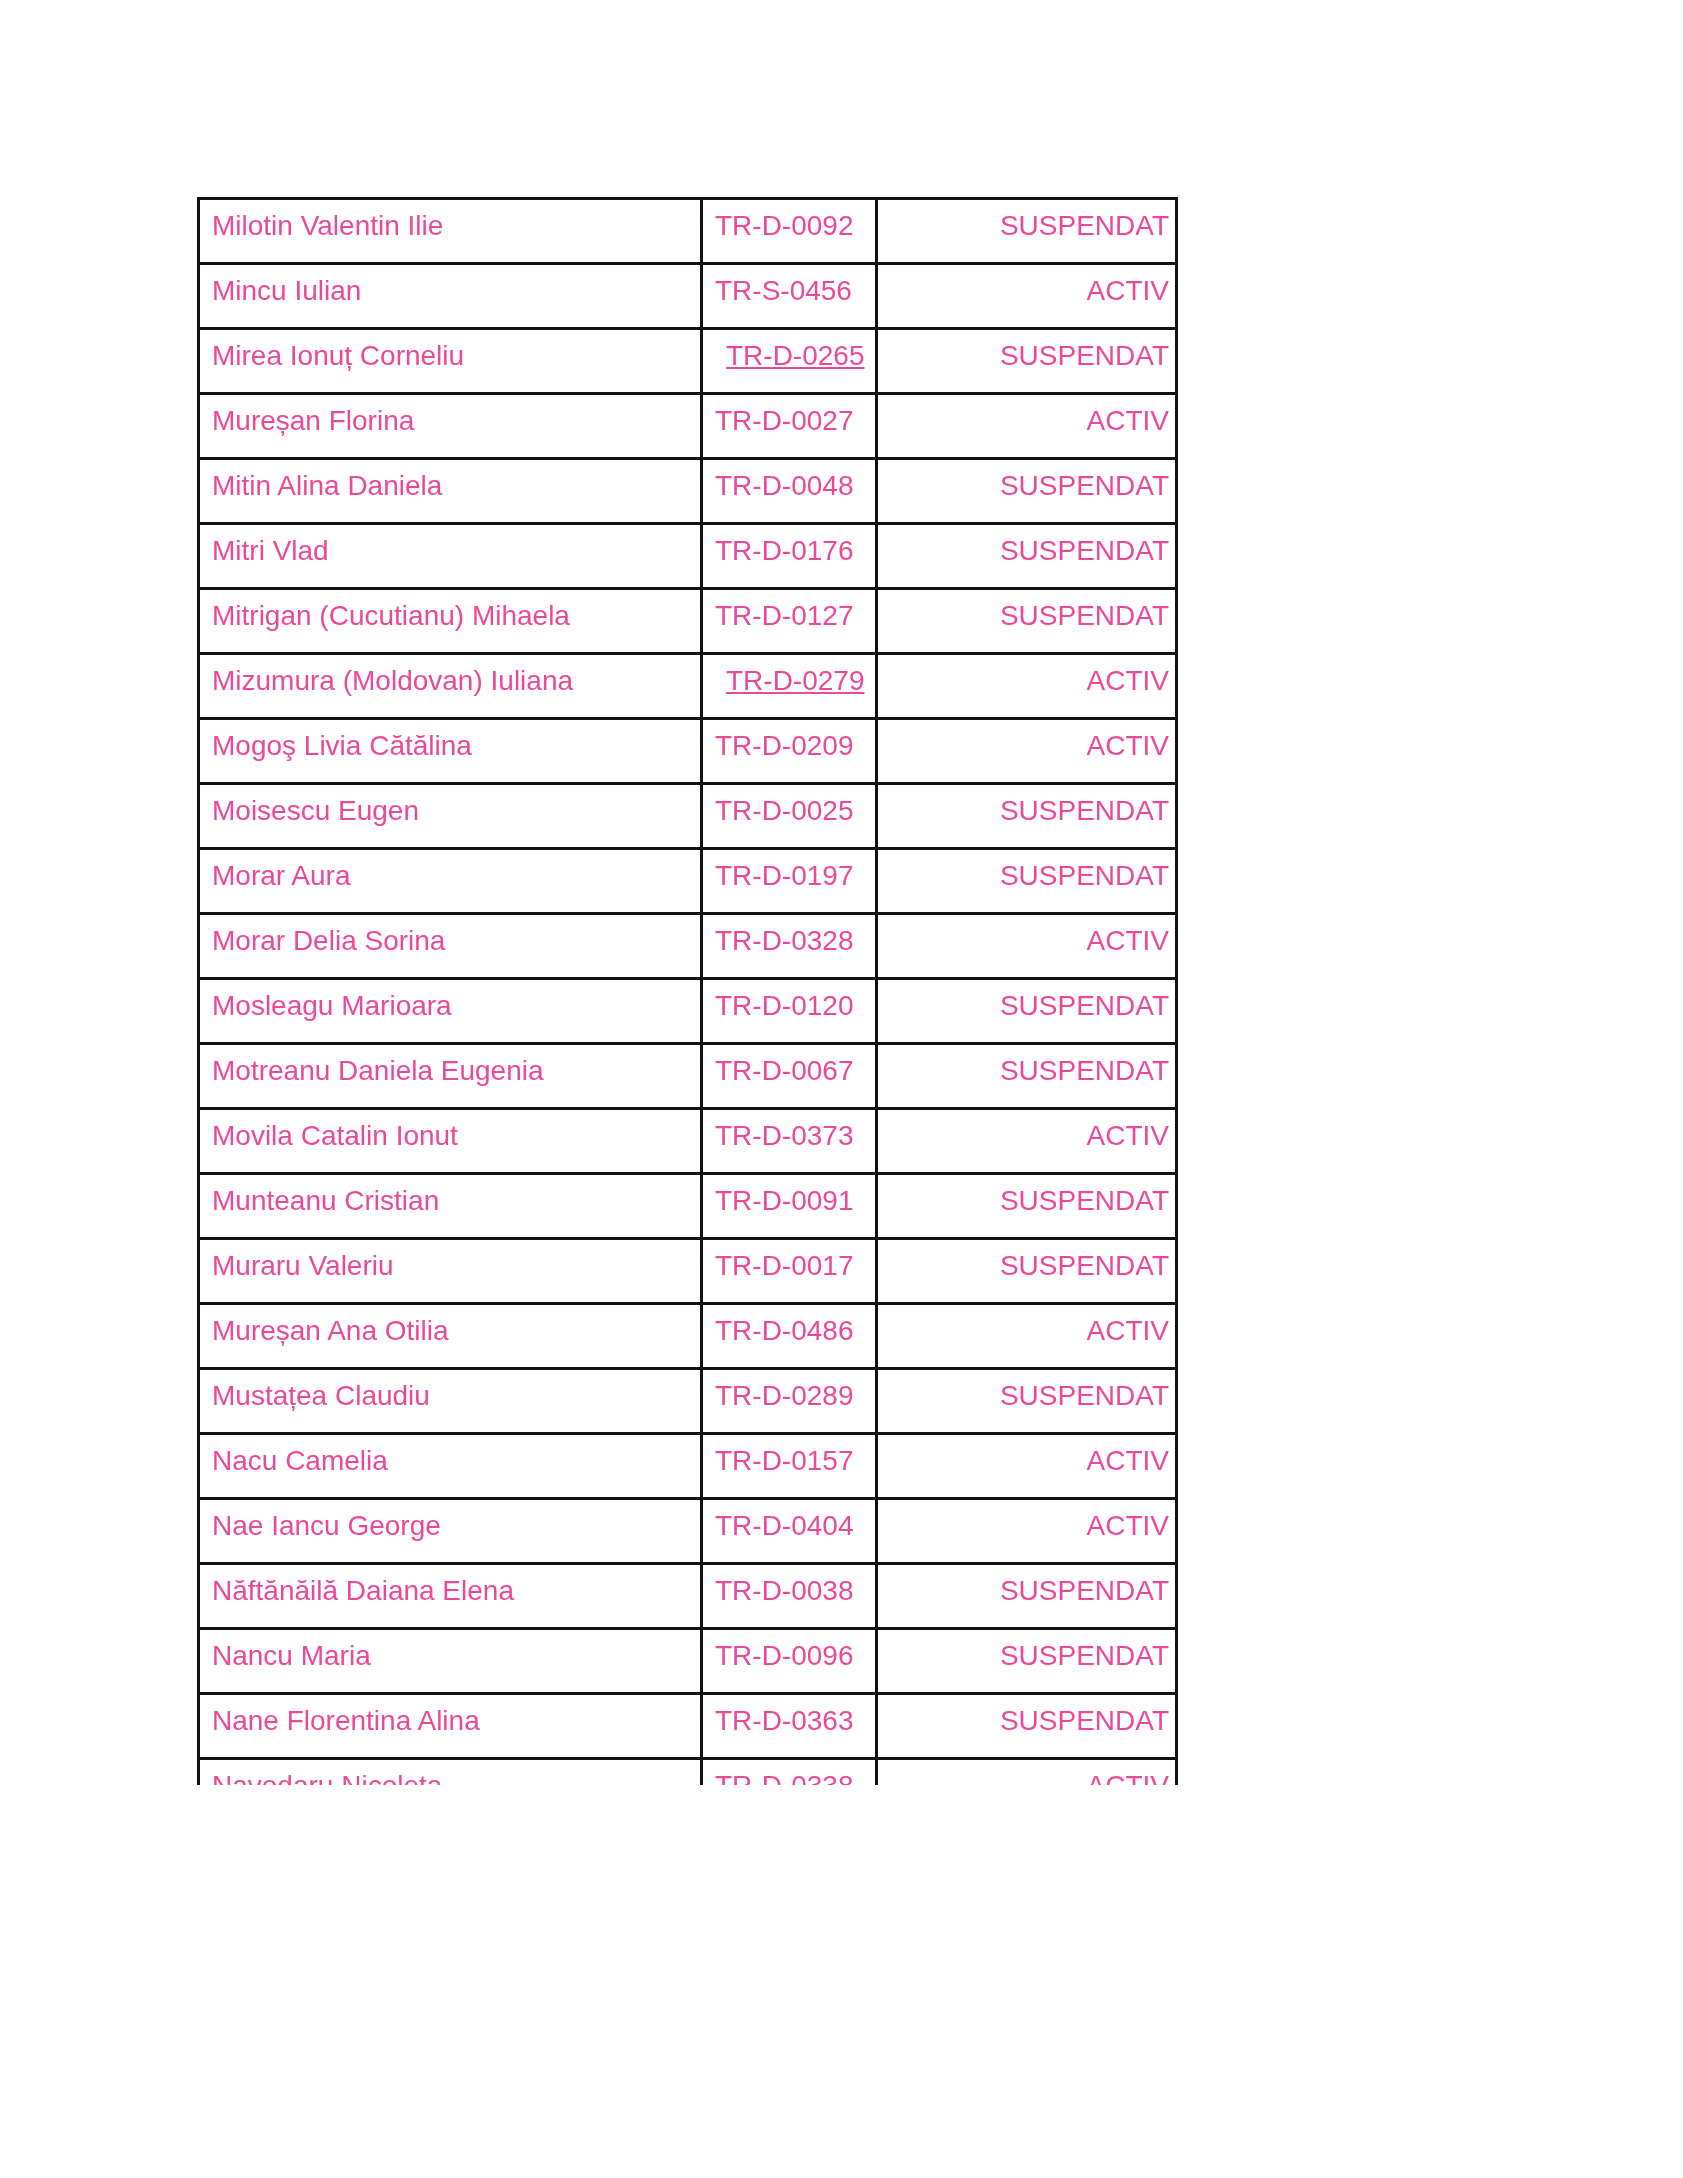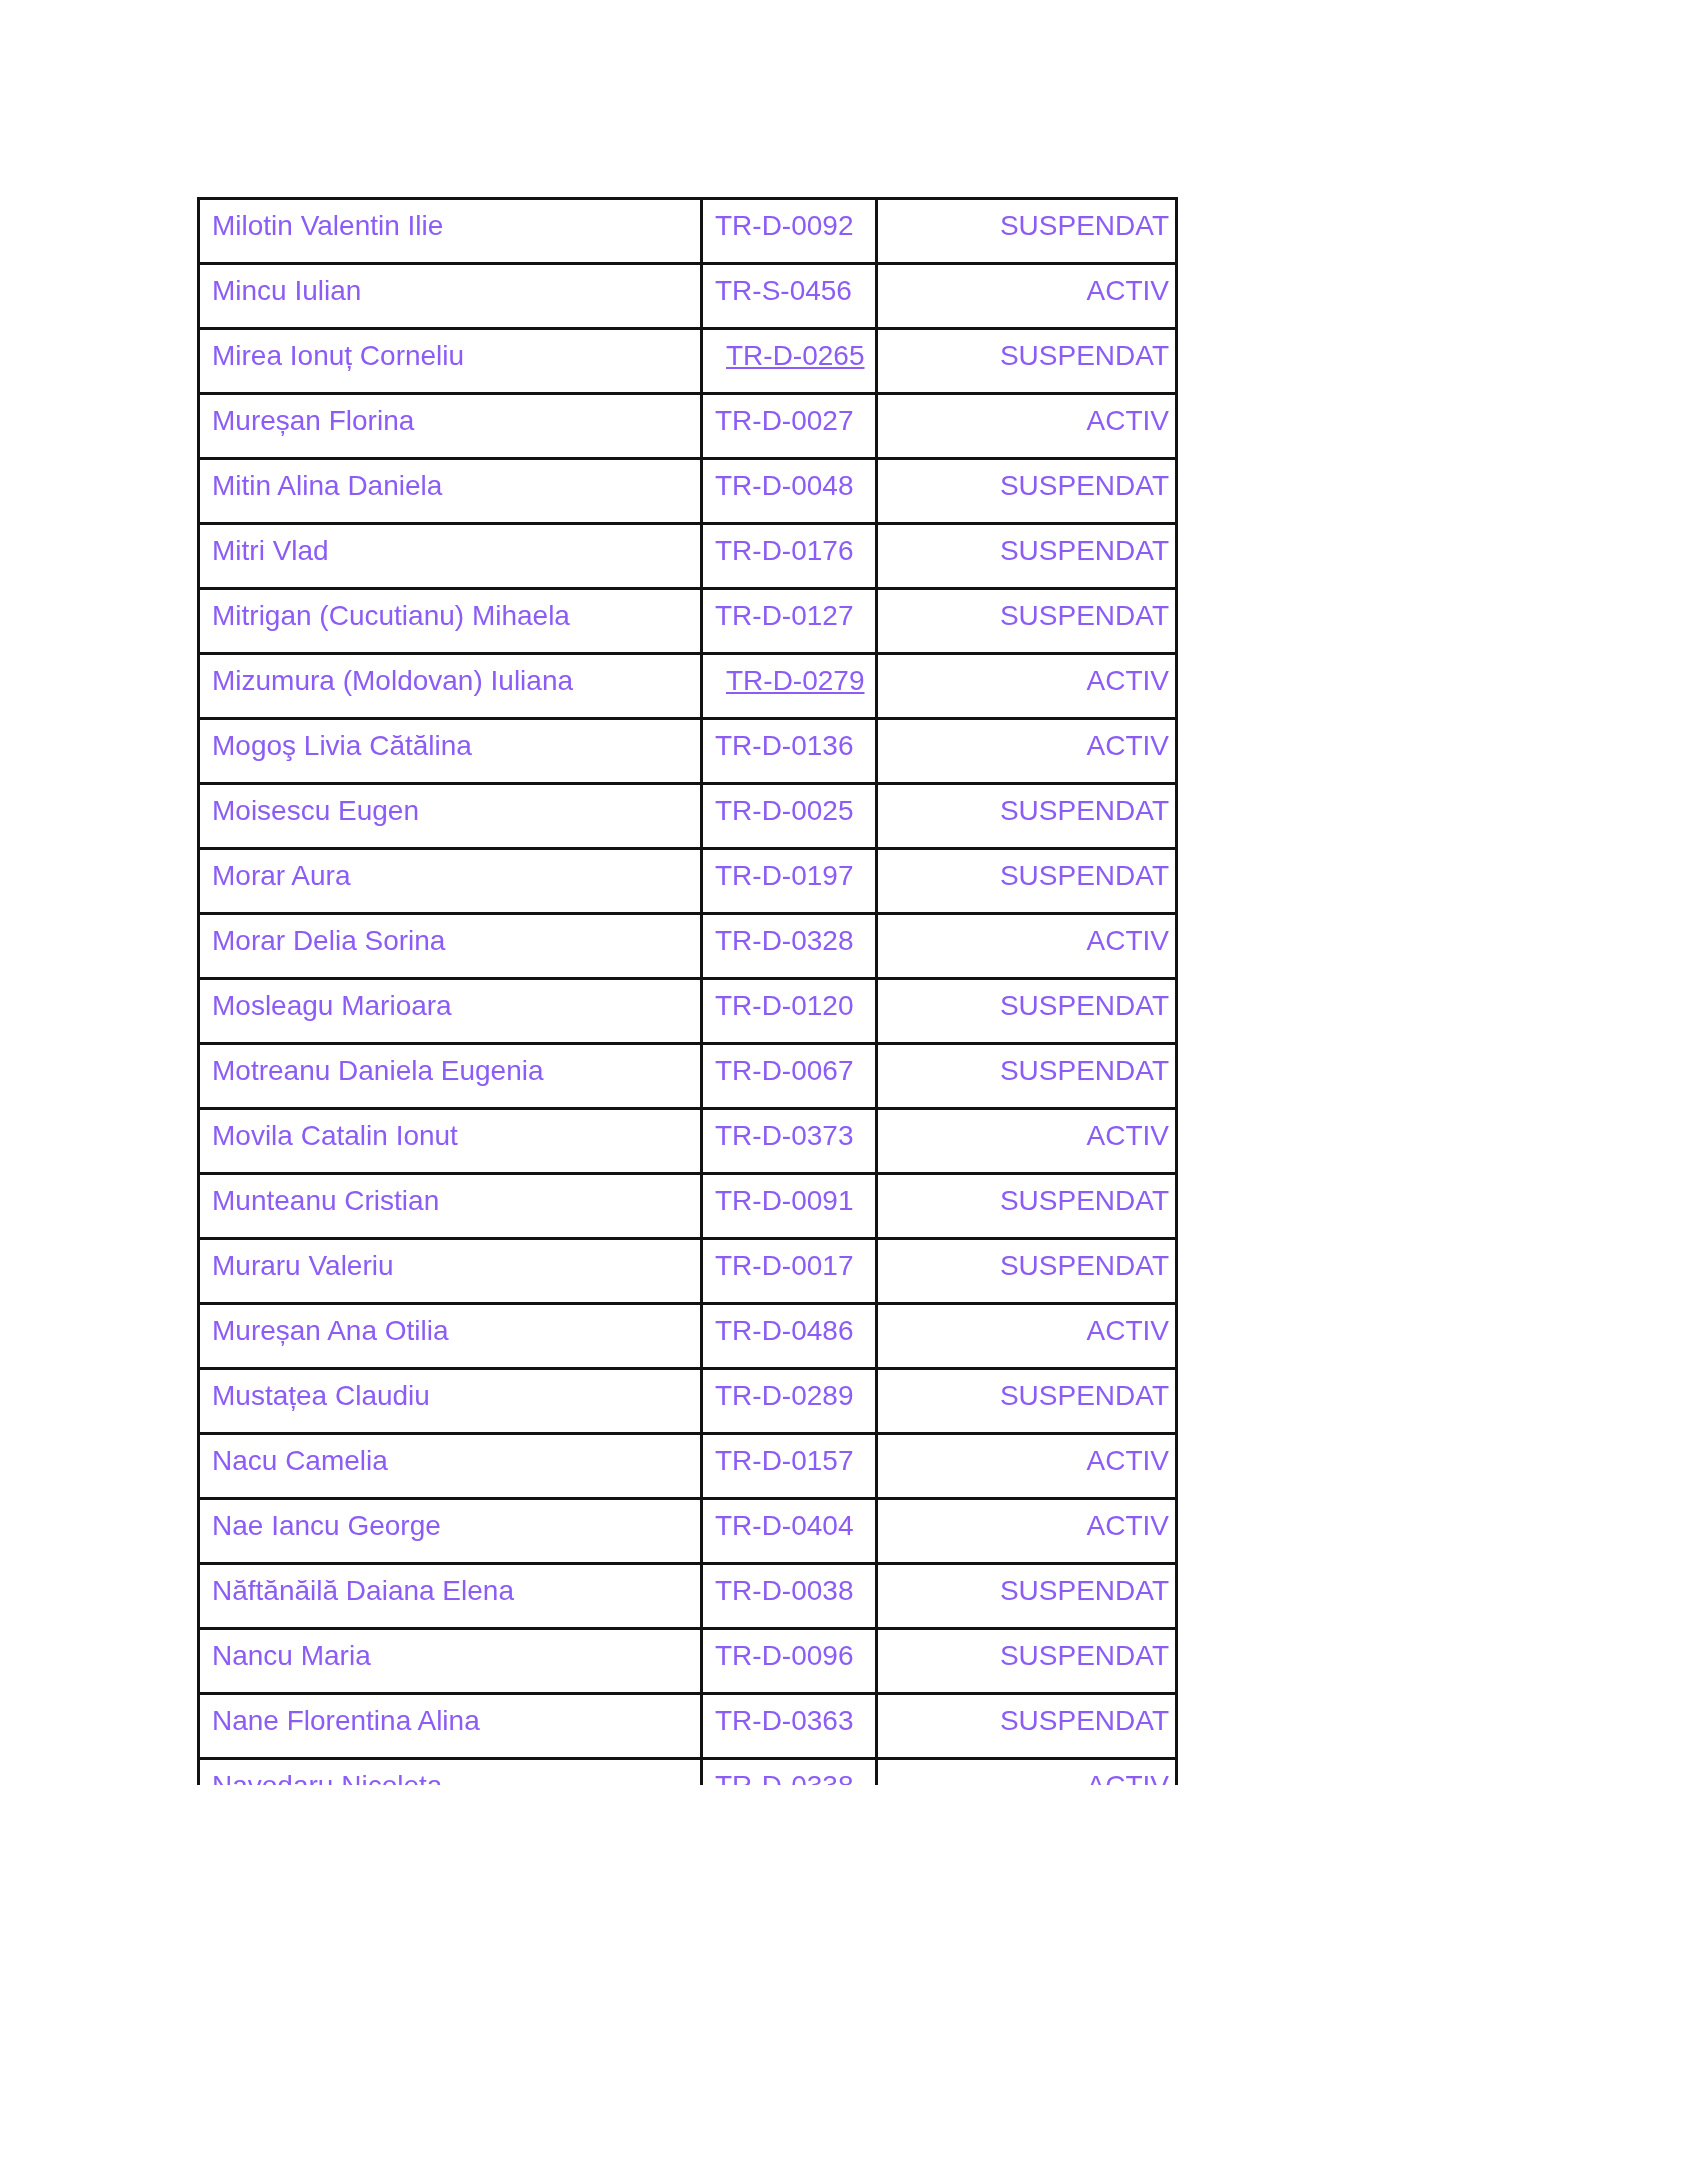--- a/index.html
+++ b/index.html
@@ -6,21 +6,21 @@
     margin: 0;
     padding: 0;
     background: #ffffff;
   }
   .page {
     position: relative;
     width: 1683px;
     height: 1785px;
     background: #ffffff;
     font-family: "Liberation Sans", sans-serif;
-    color: #8b5cf6;
+    color: #ec4899;
     overflow: hidden;
   }
   table.records {
     position: absolute;
     left: 197px;
     top: 197px;
     width: 978px;
     border-collapse: collapse;
     table-layout: fixed;
   }
@@ -88,21 +88,21 @@
           <td class="cell-id">TR-D-0127</td>
           <td class="cell-status">SUSPENDAT</td>
         </tr>
         <tr>
           <td class="cell-name">Mizumura (Moldovan) Iuliana</td>
           <td class="cell-id indent">TR-D-0279</td>
           <td class="cell-status">ACTIV</td>
         </tr>
         <tr>
           <td class="cell-name">Mogoş Livia Cătălina</td>
-          <td class="cell-id">TR-D-0136</td>
+          <td class="cell-id">TR-D-0209</td>
           <td class="cell-status">ACTIV</td>
         </tr>
         <tr>
           <td class="cell-name">Moisescu Eugen</td>
           <td class="cell-id">TR-D-0025</td>
           <td class="cell-status">SUSPENDAT</td>
         </tr>
         <tr>
           <td class="cell-name">Morar Aura</td>
           <td class="cell-id">TR-D-0197</td>

